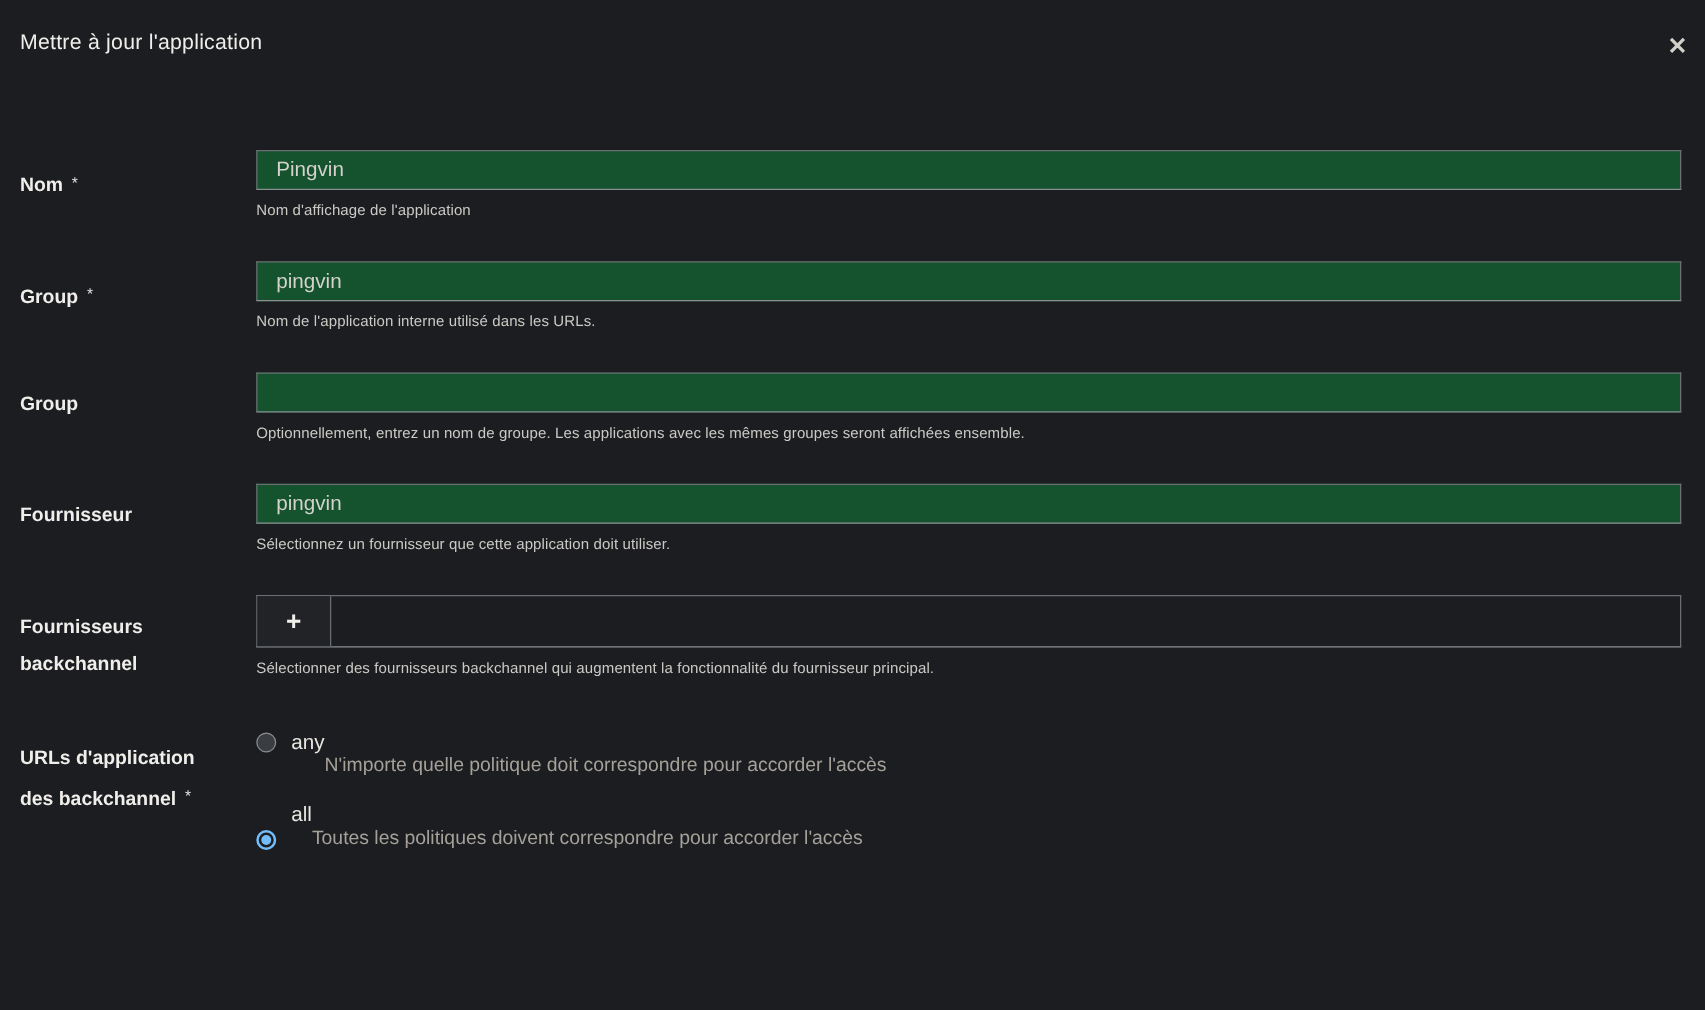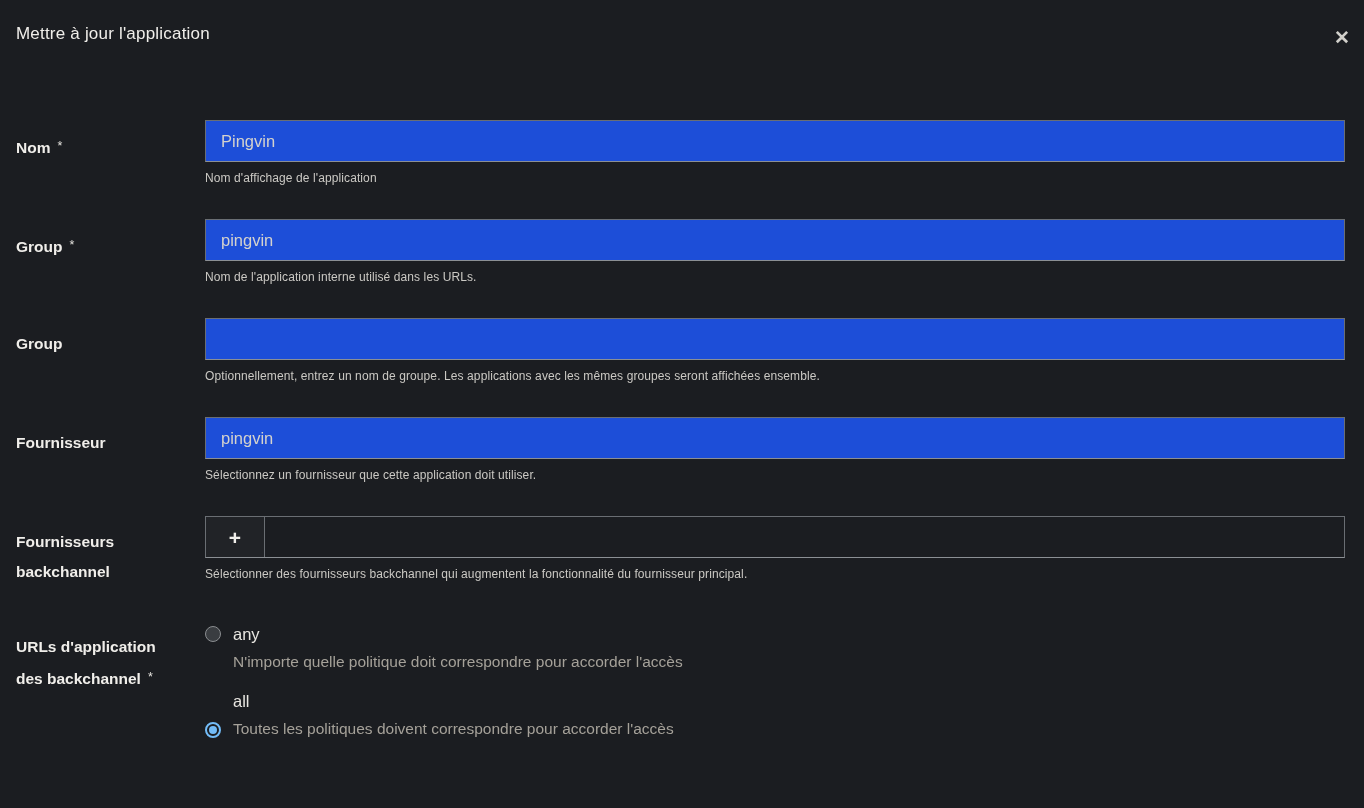--- a/index.html
+++ b/index.html
@@ -21,22 +21,22 @@
     font-family: "Liberation Sans", sans-serif;
   }
 
   
   .form { padding: 44px 19px 0 16px; }
   .form-row { display: grid; grid-template-columns: 189px 1fr; margin-bottom: 34px; }
   .row-label { font-size: 15.5px; font-weight: 700; color: #f0eeea; padding-top: 11px; line-height: 30px; }
   .req { font-weight: 400; font-size: 12.5px; margin-left: 7px; vertical-align: 3px; color: #e6e4df; }
 
   .text-input {
-    width: 100%; height: 42px;
-    background: #1d4ed8;
+    width: 100%; height: 32px;
+    background: #14532d;
     border: 1px solid #6a6e73;
     border-bottom-color: #8b8f94;
     color: #d4d2cd;
     font-size: 16.5px;
     font-family: "Liberation Sans", sans-serif;
     padding: 0 15px;
     outline: none;
   }
   .helper { margin-top: 9px; font-size: 12px; color: #cbc9c4; letter-spacing: 0.1px; }
 
@@ -67,22 +67,22 @@
   .radio-circle.checked {
     border: 2px solid #73bcf7; background: #1b1d21;
   }
   .radio-circle.checked::after {
     content: ""; position: absolute;
     left: 50%; top: 50%; transform: translate(-50%, -50%);
     width: 8px; height: 8px; border-radius: 50%;
     background: #73bcf7;
   }
   .radio-label { font-size: 16.5px; color: #e8e6e1; line-height: 26px; cursor: pointer; }
-  .radio-helper { margin-top: 6px; font-size: 15.5px; color: #a5a199; }
-  .radio-body { display: flex; flex-direction: column; }
+  .radio-helper { margin-top: 23px; font-size: 15.5px; color: #a5a199; }
+  .radio-body { display: flex; flex-direction: row; }
 </style>
 </head>
 <body>
 
 <div class="modal">
 
   <div class="modal-header">
     <h1 class="modal-title">Mettre à jour l'application</h1>
     <button class="close-btn">✕</button>
   </div>

